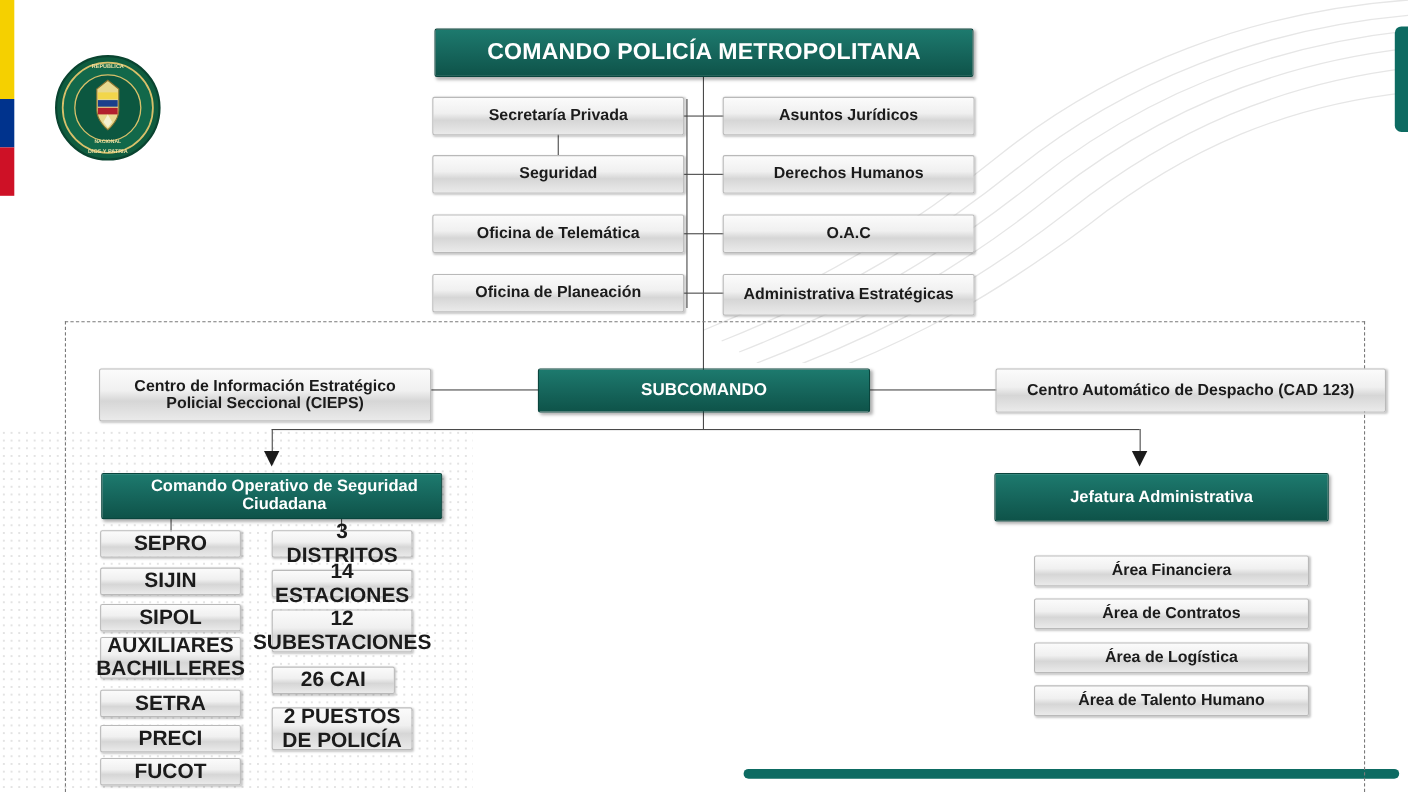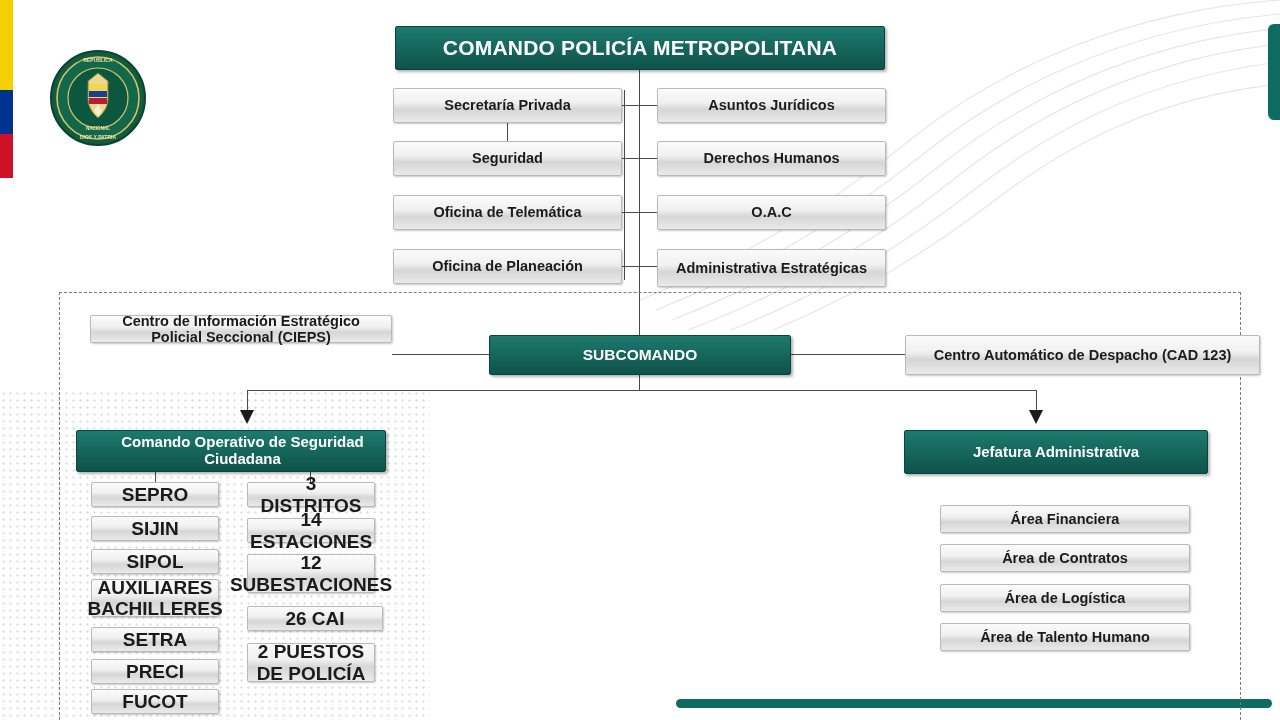--- a/index.html
+++ b/index.html
@@ -194,38 +194,38 @@
 <div class="box grey" style="left:393px; top:88px; width:229px; height:35px;">Secretaría Privada</div>
 <div class="box grey" style="left:393px; top:141px; width:229px; height:35px;">Seguridad</div>
 <div class="box grey" style="left:393px; top:195px; width:229px; height:35px;">Oficina de Telemática</div>
 <div class="box grey" style="left:393px; top:249px; width:229px; height:35px;">Oficina de Planeación</div>
 
 <div class="box grey" style="left:657px; top:88px; width:229px; height:35px;">Asuntos Jurídicos</div>
 <div class="box grey" style="left:657px; top:141px; width:229px; height:35px;">Derechos Humanos</div>
 <div class="box grey" style="left:657px; top:195px; width:229px; height:35px;">O.A.C</div>
 <div class="box grey" style="left:657px; top:249px; width:229px; height:38px;">Administrativa Estratégicas</div>
 
-<div class="box grey" style="left:90px; top:315px; width:302px; height:28px;">Centro de Información Estratégico Policial Seccional (CIEPS)</div>
+<div class="box grey" style="left:90px; top:335px; width:302px; height:48px;">Centro de Información Estratégico Policial Seccional (CIEPS)</div>
 <div class="box green sub-box" style="left:489px; top:335px; width:302px; height:40px;">SUBCOMANDO</div>
 <div class="box grey" style="left:905px; top:335px; width:355px; height:40px;">Centro Automático de Despacho (CAD 123)</div>
 
-<div class="box green op-box" style="left:76px; top:430px; width:310px; height:42px;padding-left:29px;">Comando Operativo de Seguridad Ciudadana</div>
+<div class="box green op-box" style="left:92px; top:430px; width:310px; height:42px;padding-left:29px;">Comando Operativo de Seguridad Ciudadana</div>
 
 <div class="box grey small" style="left:91px; top:482px; width:128px; height:25px;">SEPRO</div>
 <div class="box grey small" style="left:91px; top:516px; width:128px; height:25px;">SIJIN</div>
 <div class="box grey small" style="left:91px; top:549px; width:128px; height:25px;">SIPOL</div>
 <div class="box grey small" style="left:91px; top:579px; width:128px; height:38px;">AUXILIARES BACHILLERES</div>
 <div class="box grey small" style="left:91px; top:627px; width:128px; height:25px;">SETRA</div>
 <div class="box grey small" style="left:91px; top:659px; width:128px; height:25px;">PRECI</div>
 <div class="box grey small" style="left:91px; top:689px; width:128px; height:25px;">FUCOT</div>
 
 <div class="box grey small" style="left:247px; top:482px; width:128px; height:25px;">3 DISTRITOS</div>
 <div class="box grey small" style="left:247px; top:518px; width:128px; height:25px;">14 ESTACIONES</div>
 <div class="box grey small" style="left:247px; top:554px; width:128px; height:39px;">12 SUBESTACIONES</div>
-<div class="box grey small" style="left:247px; top:606px; width:136px; height:25px;">26 CAI</div>
+<div class="box grey small" style="left:247px; top:606px; width:112px; height:25px;">26 CAI</div>
 <div class="box grey small" style="left:247px; top:643px; width:128px; height:39px;">2 PUESTOS DE POLICÍA</div>
 
 <div class="box green op-box" style="left:904px; top:430px; width:304px; height:44px;">Jefatura Administrativa</div>
 
 <div class="box grey" style="left:940px; top:505px; width:250px; height:28px;">Área Financiera</div>
 <div class="box grey" style="left:940px; top:544px; width:250px; height:28px;">Área de Contratos</div>
 <div class="box grey" style="left:940px; top:584px; width:250px; height:28px;">Área de Logística</div>
 <div class="box grey" style="left:940px; top:623px; width:250px; height:28px;">Área de Talento Humano</div>
 
 </body></html>

